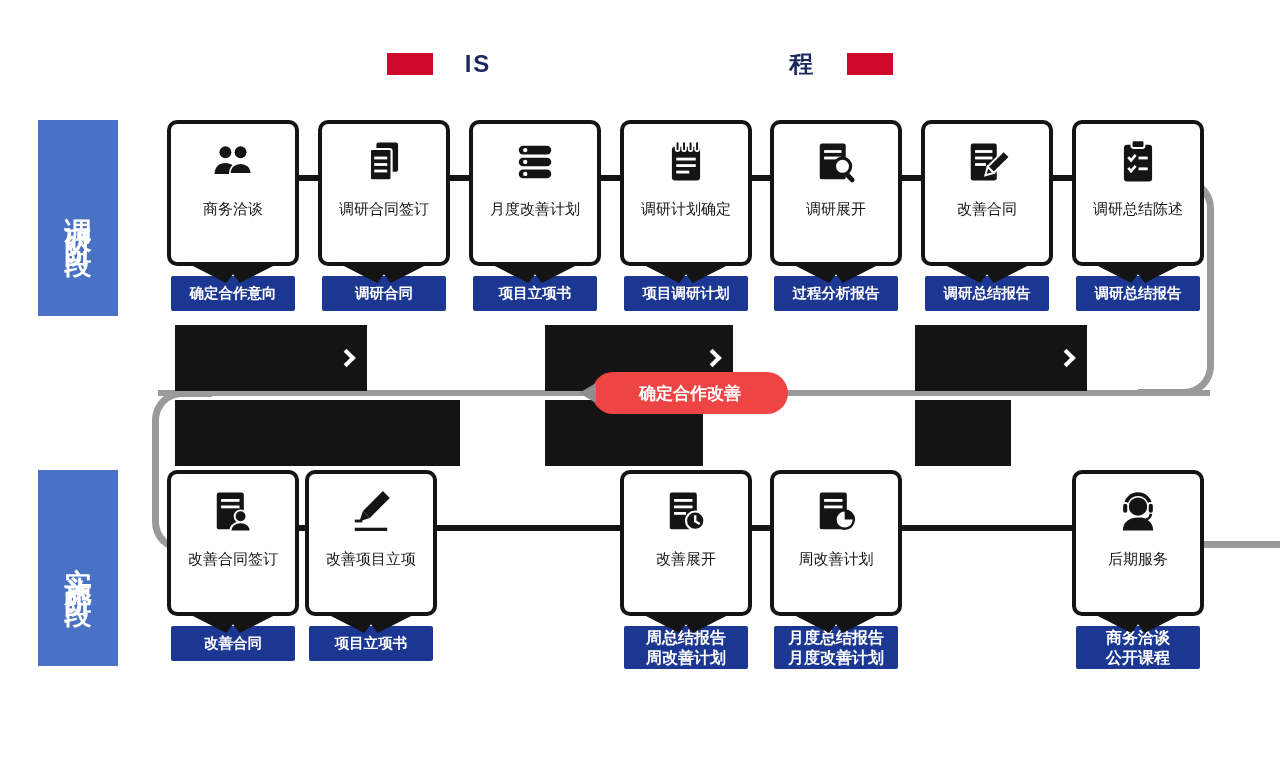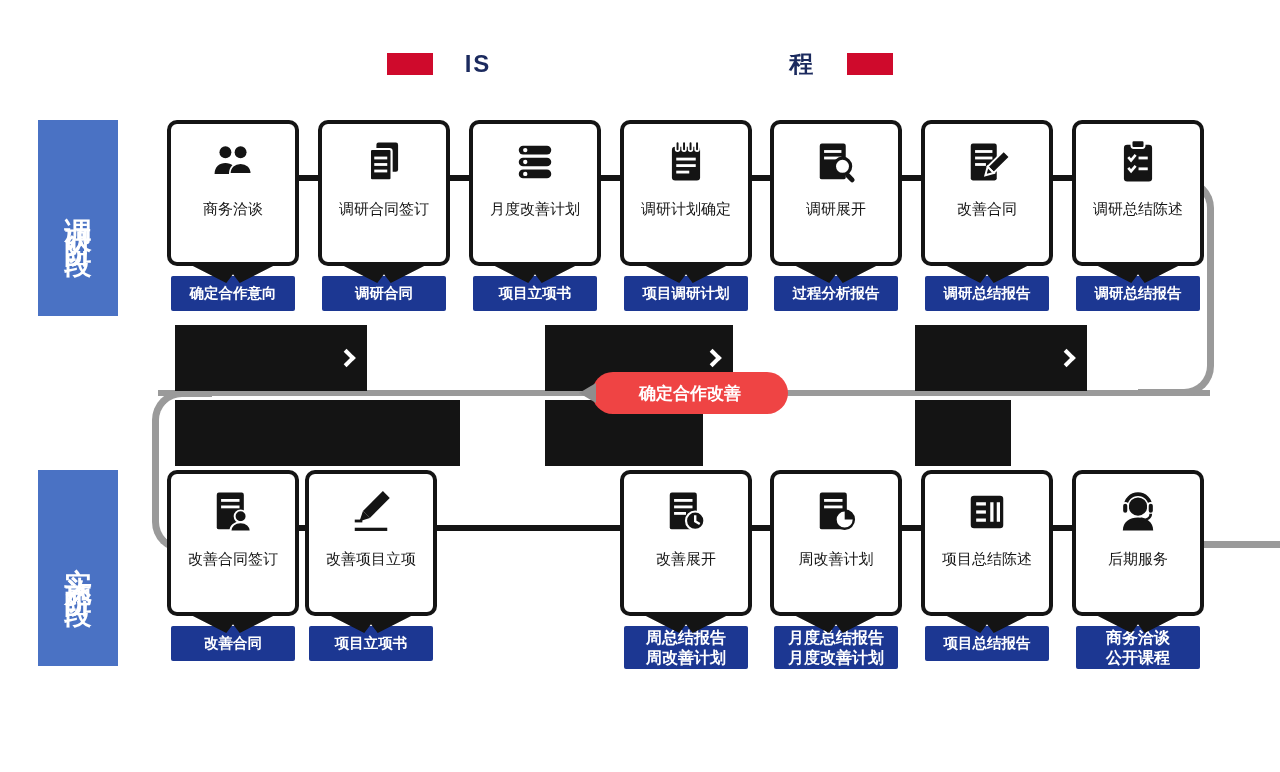--- a/index.html
+++ b/index.html
@@ -317,39 +317,20 @@
       </div>
       <div class="card-label">周改善计划</div>
     </div>
     <div class="ribbon"></div>
     <div class="bluebox two-line">
         <span>月度总结报告
 月度改善计划</span>
       </div>
   </div>
 
-  <div class="col" style="left:912px;top:470px">
-    <div class="card">
-      <div class="icon">
-        <svg viewBox="0 0 48 48" width="52" height="52">
-          <rect x="9" y="9" width="30" height="30" rx="3" fill="#141414"></rect>
-          <rect x="14" y="15" width="9" height="3" fill="#fff"></rect>
-            <rect x="14" y="22.5" width="9" height="3" fill="#fff"></rect>
-            <rect x="14" y="30" width="9" height="3" fill="#fff"></rect>
-          <rect x="27" y="15" width="3" height="18" fill="#fff"></rect>
-            <rect x="33" y="15" width="3" height="18" fill="#fff"></rect>
-        </svg>
-      </div>
-      <div class="card-label">项目总结陈述</div>
-    </div>
-    <div class="ribbon"></div>
-    <div class="bluebox">
-        <span>项目总结报告</span>
-      </div>
-  </div>
 
   <div class="col" style="left:1063px;top:470px">
     <div class="card">
       <div class="icon">
         <svg viewBox="0 0 48 48" width="52" height="52">
           <path d="M10 41c0-8 6.5-12 14-12s14 4 14 12z" fill="#141414"></path>
           <circle cx="24" cy="19" r="8.5" fill="#141414"></circle>
           <path d="M12.5 19a11.5 11.5 0 0 1 23 0" stroke="#141414" stroke-width="3.4" fill="none"></path>
           <rect x="9.5" y="15.5" width="5.4" height="10" rx="2.7" fill="#141414" stroke="#fff" stroke-width="1.6"></rect>
           <rect x="33.1" y="15.5" width="5.4" height="10" rx="2.7" fill="#141414" stroke="#fff" stroke-width="1.6"></rect>

